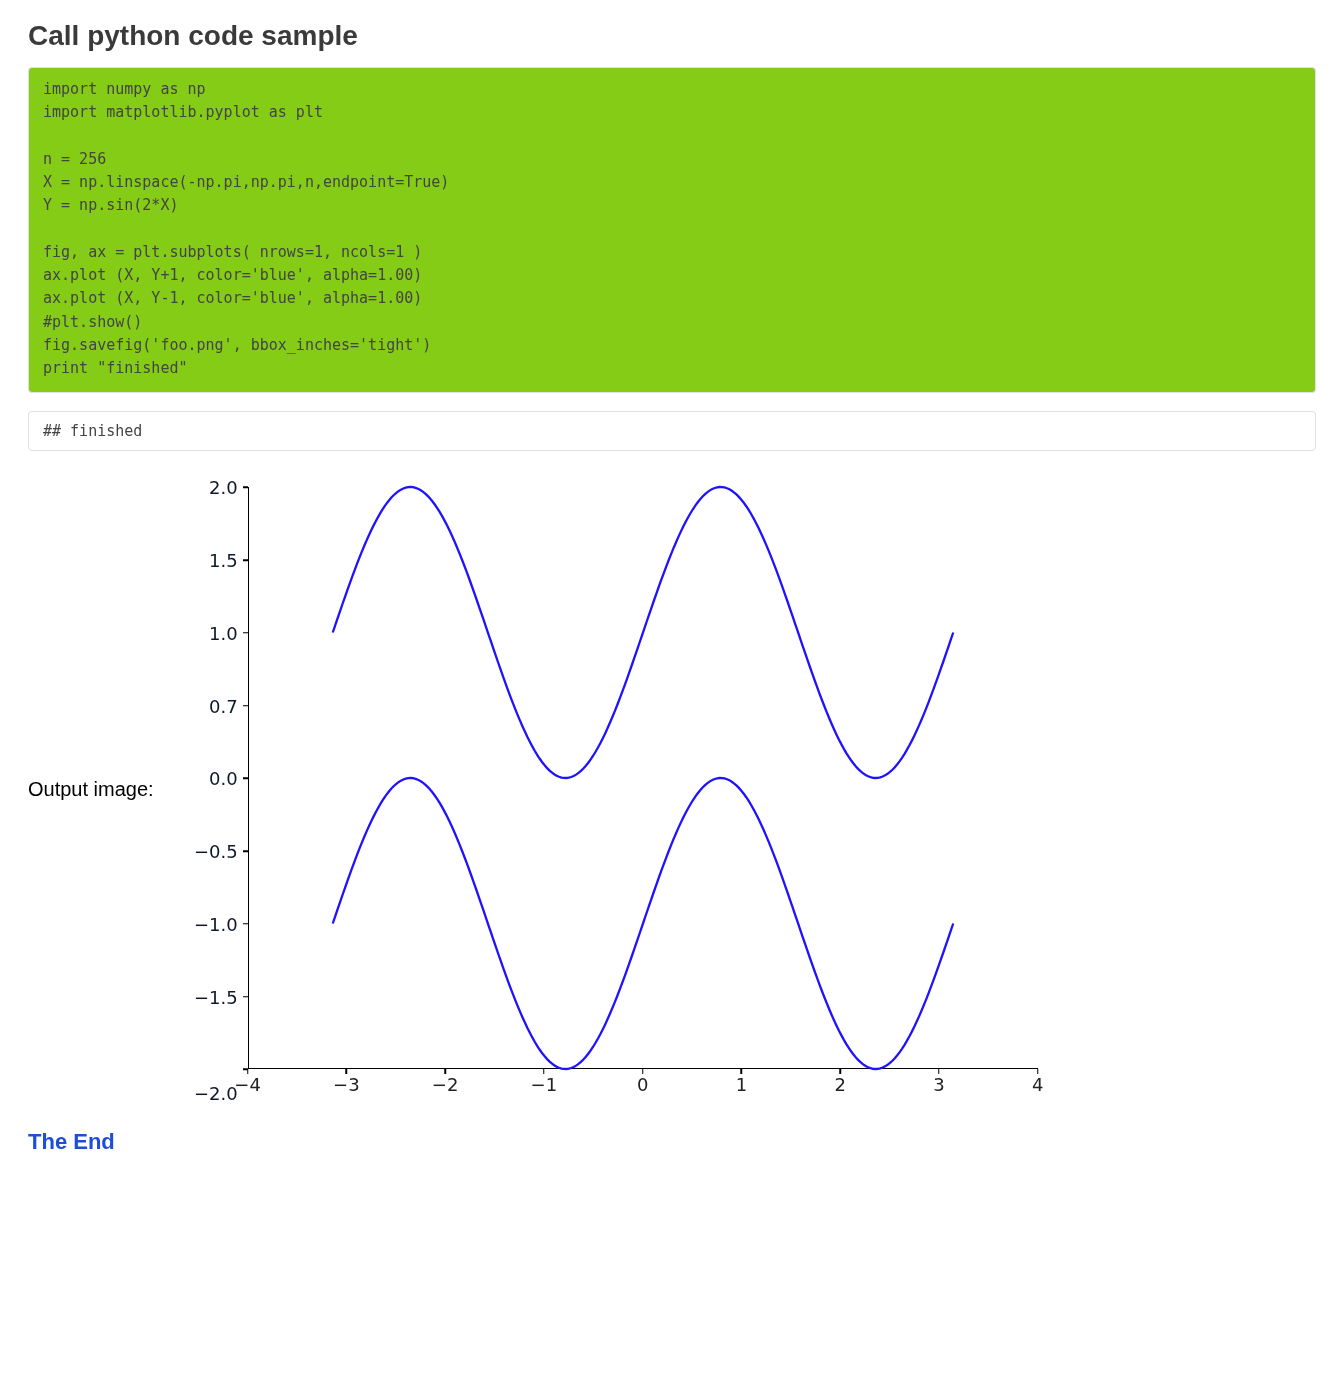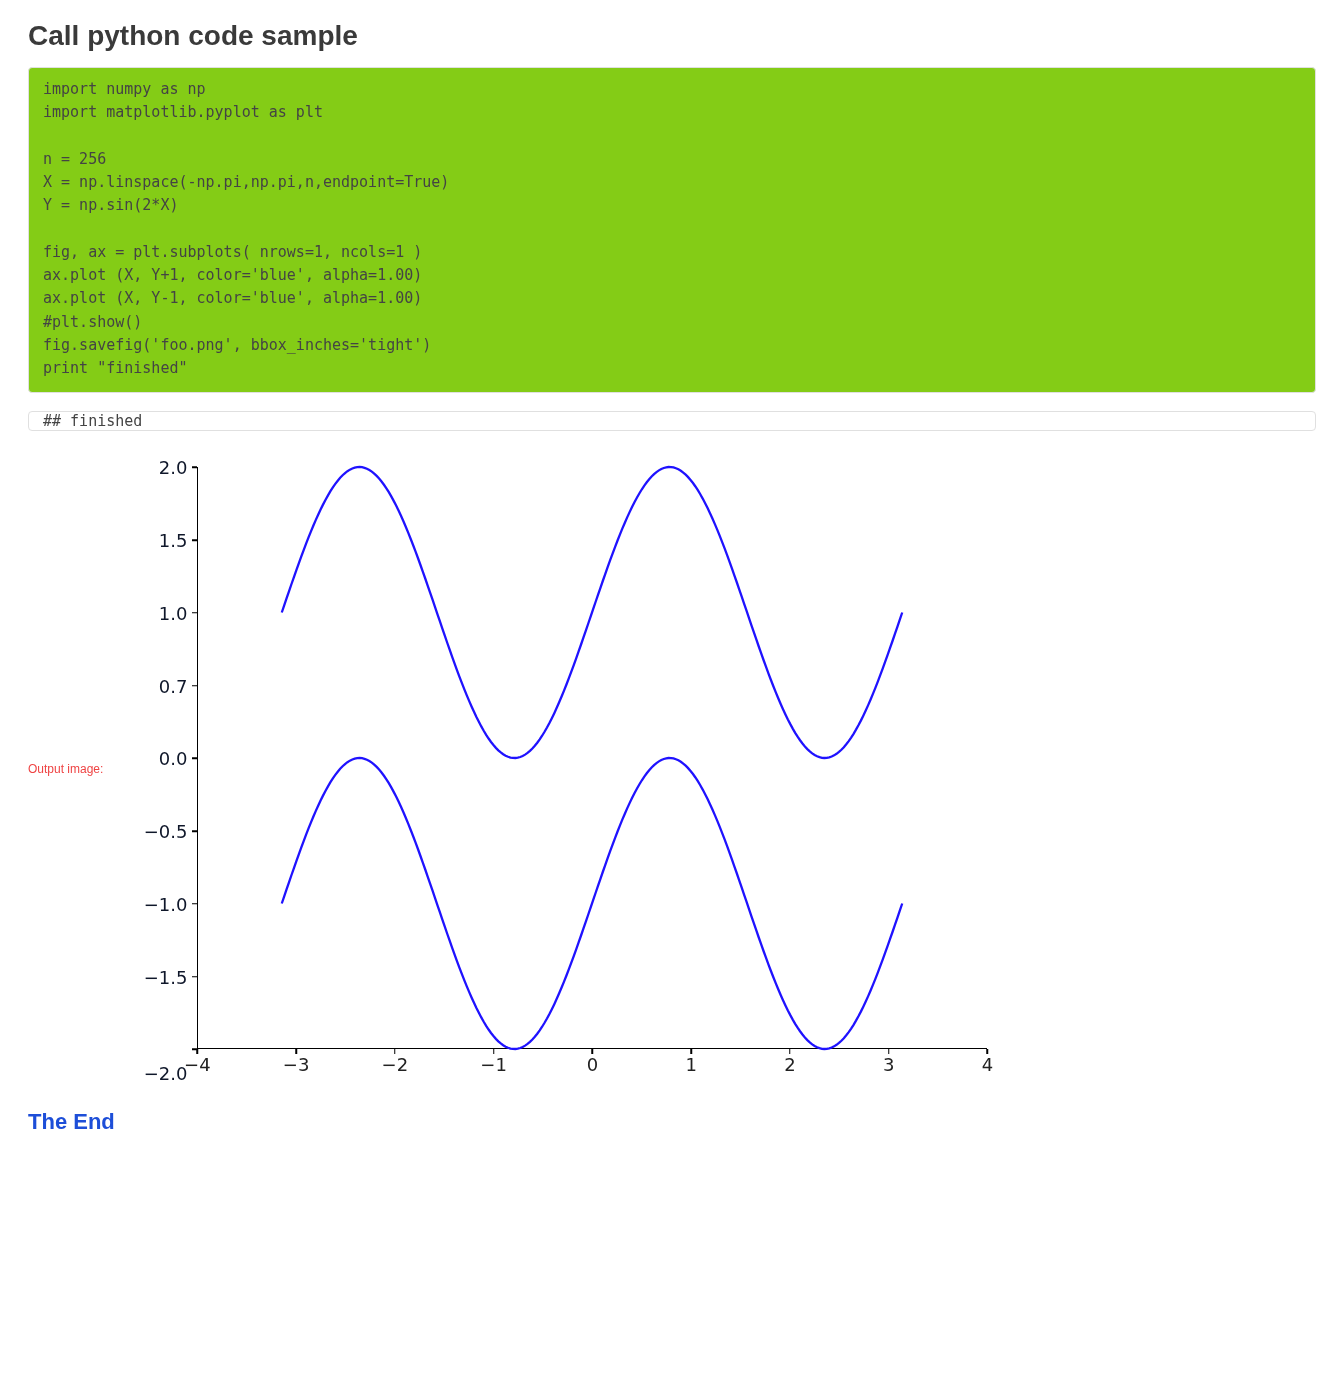--- a/index.html
+++ b/index.html
@@ -27,35 +27,35 @@
       line-height:1.55;
       color:#444;
       white-space:pre;
       margin-bottom:18px;
       overflow:auto;
     }
     .output-block {
       background:#fff;
       border:1px solid #e0e0e0;
       border-radius:4px;
-      padding:0 14px;
+      padding:10px 14px;
       font-family: "SFMono-Regular", Menlo, Consolas, monospace;
       font-size:15px;
       color:#444;
       margin-bottom:18px;
     }
     .image-row {
       display:flex;
       align-items:center;
       gap:14px;
       margin-bottom:20px;
     }
     .image-label {
-      font-size:12px;
-      color:#ef4444;
+      font-size:20px;
+      color:#000000;
       white-space:nowrap;
       flex-shrink:0;
     }
     .plot-box {
       width:880px;
       height:640px;
       position:relative;
       flex-shrink:0;
     }
     .axes-frame{

